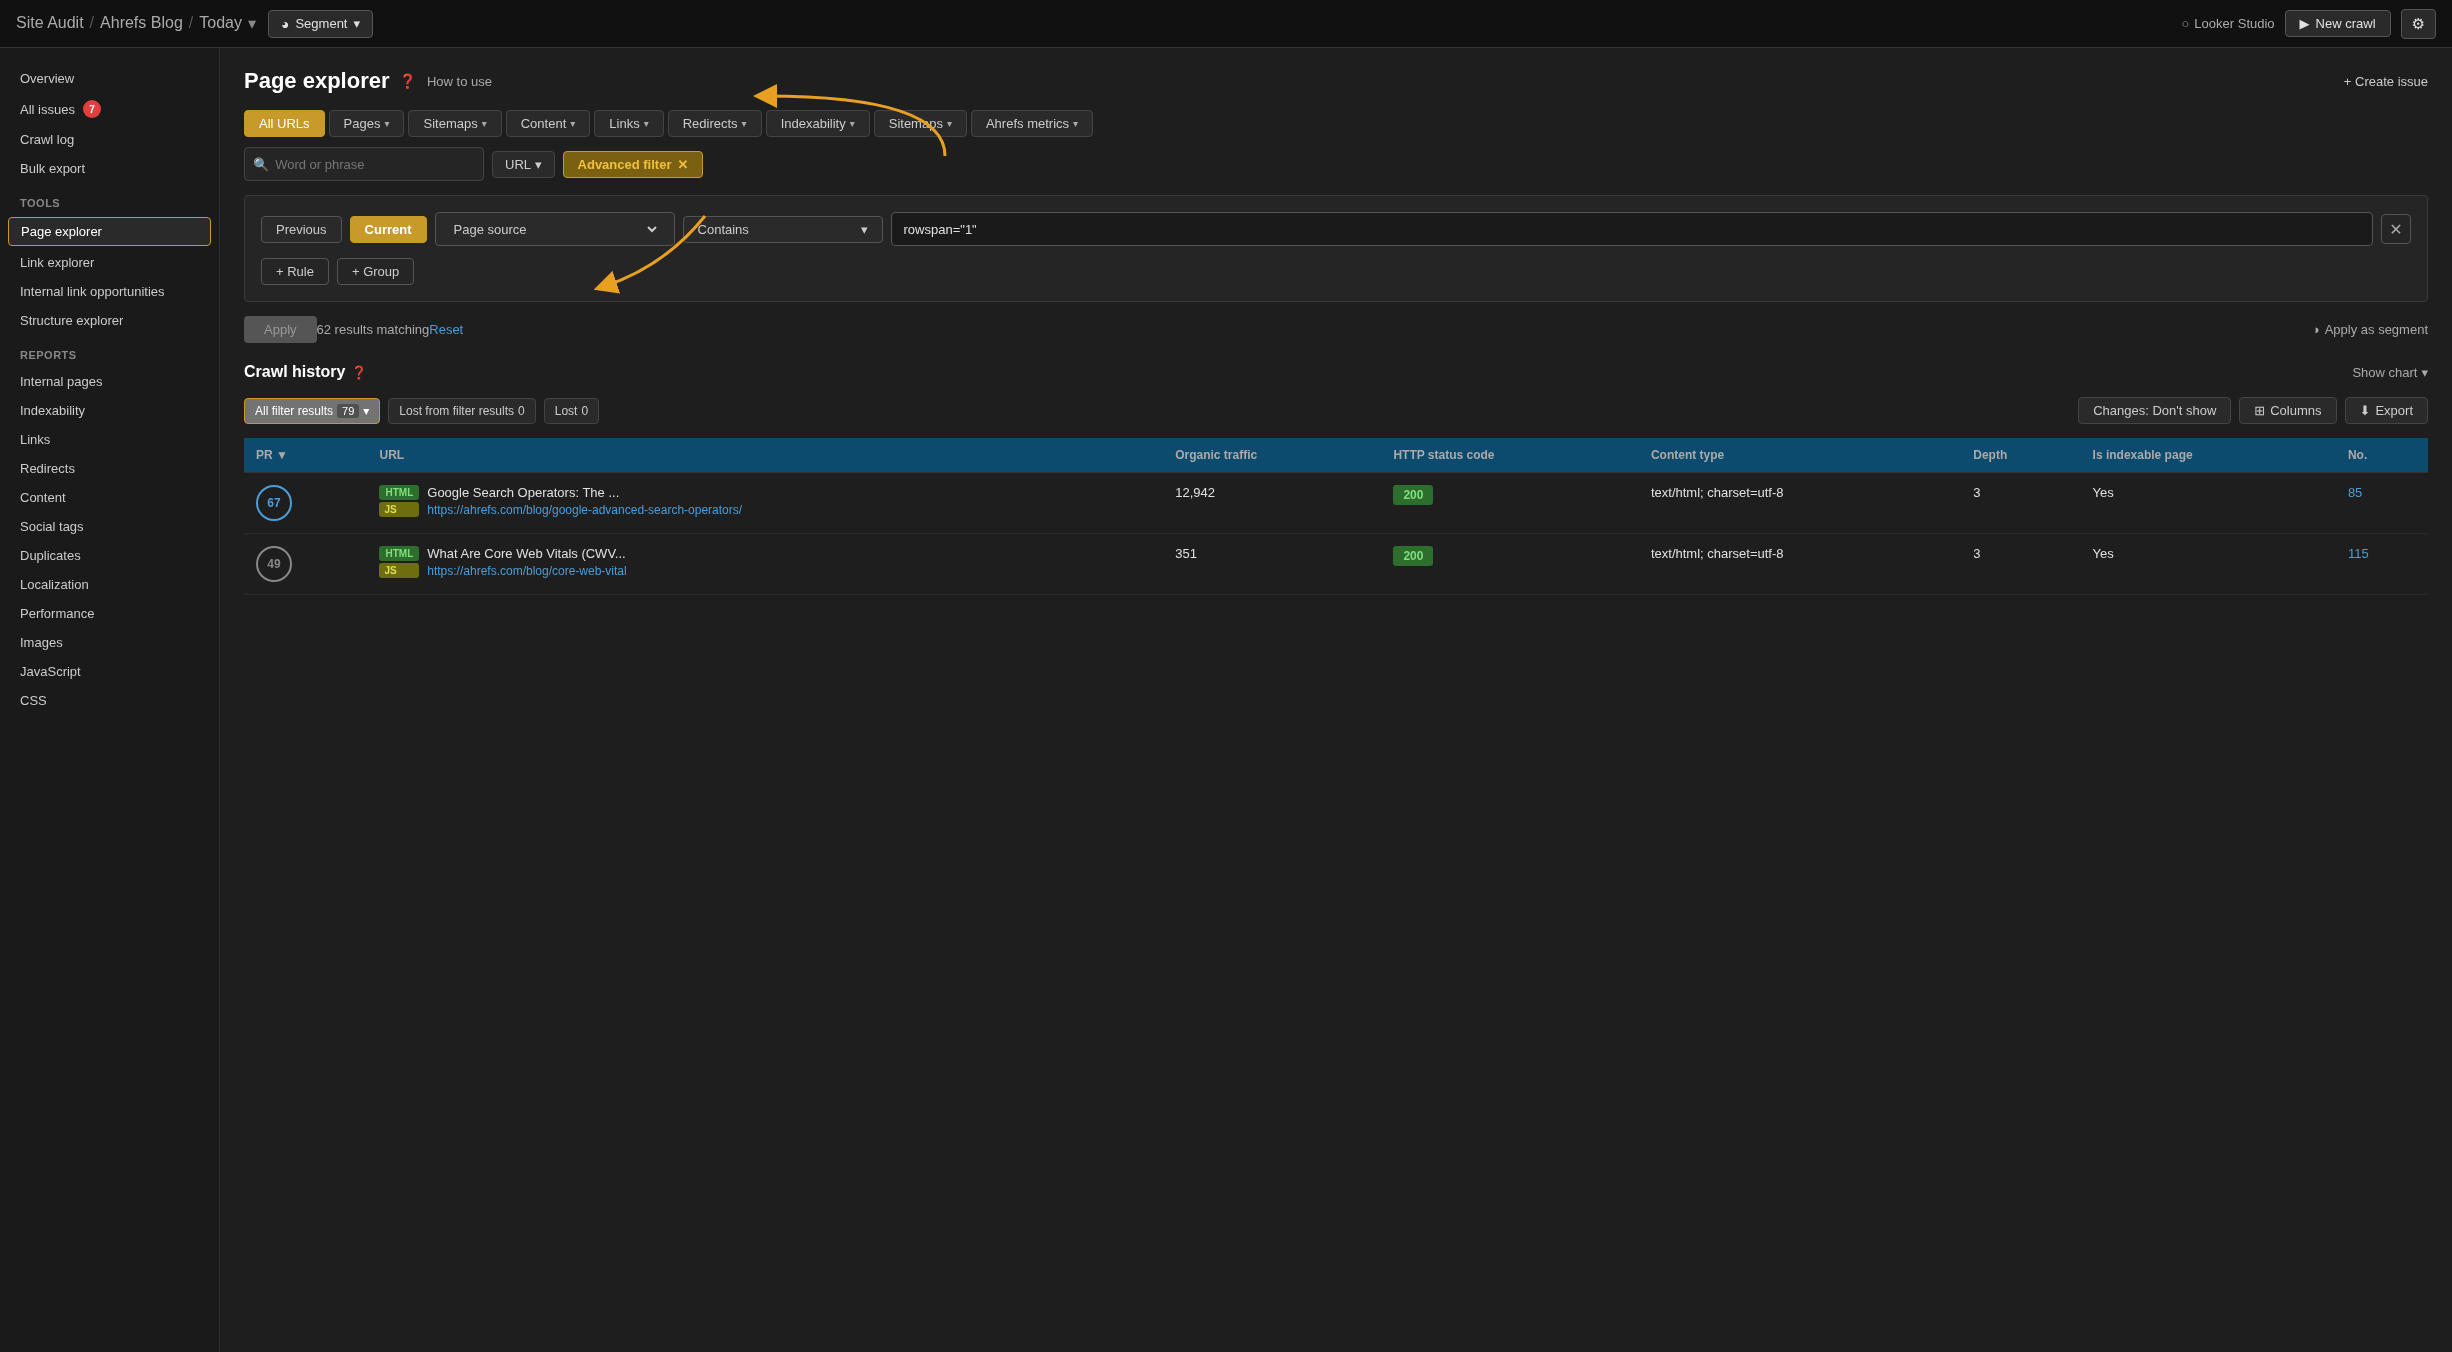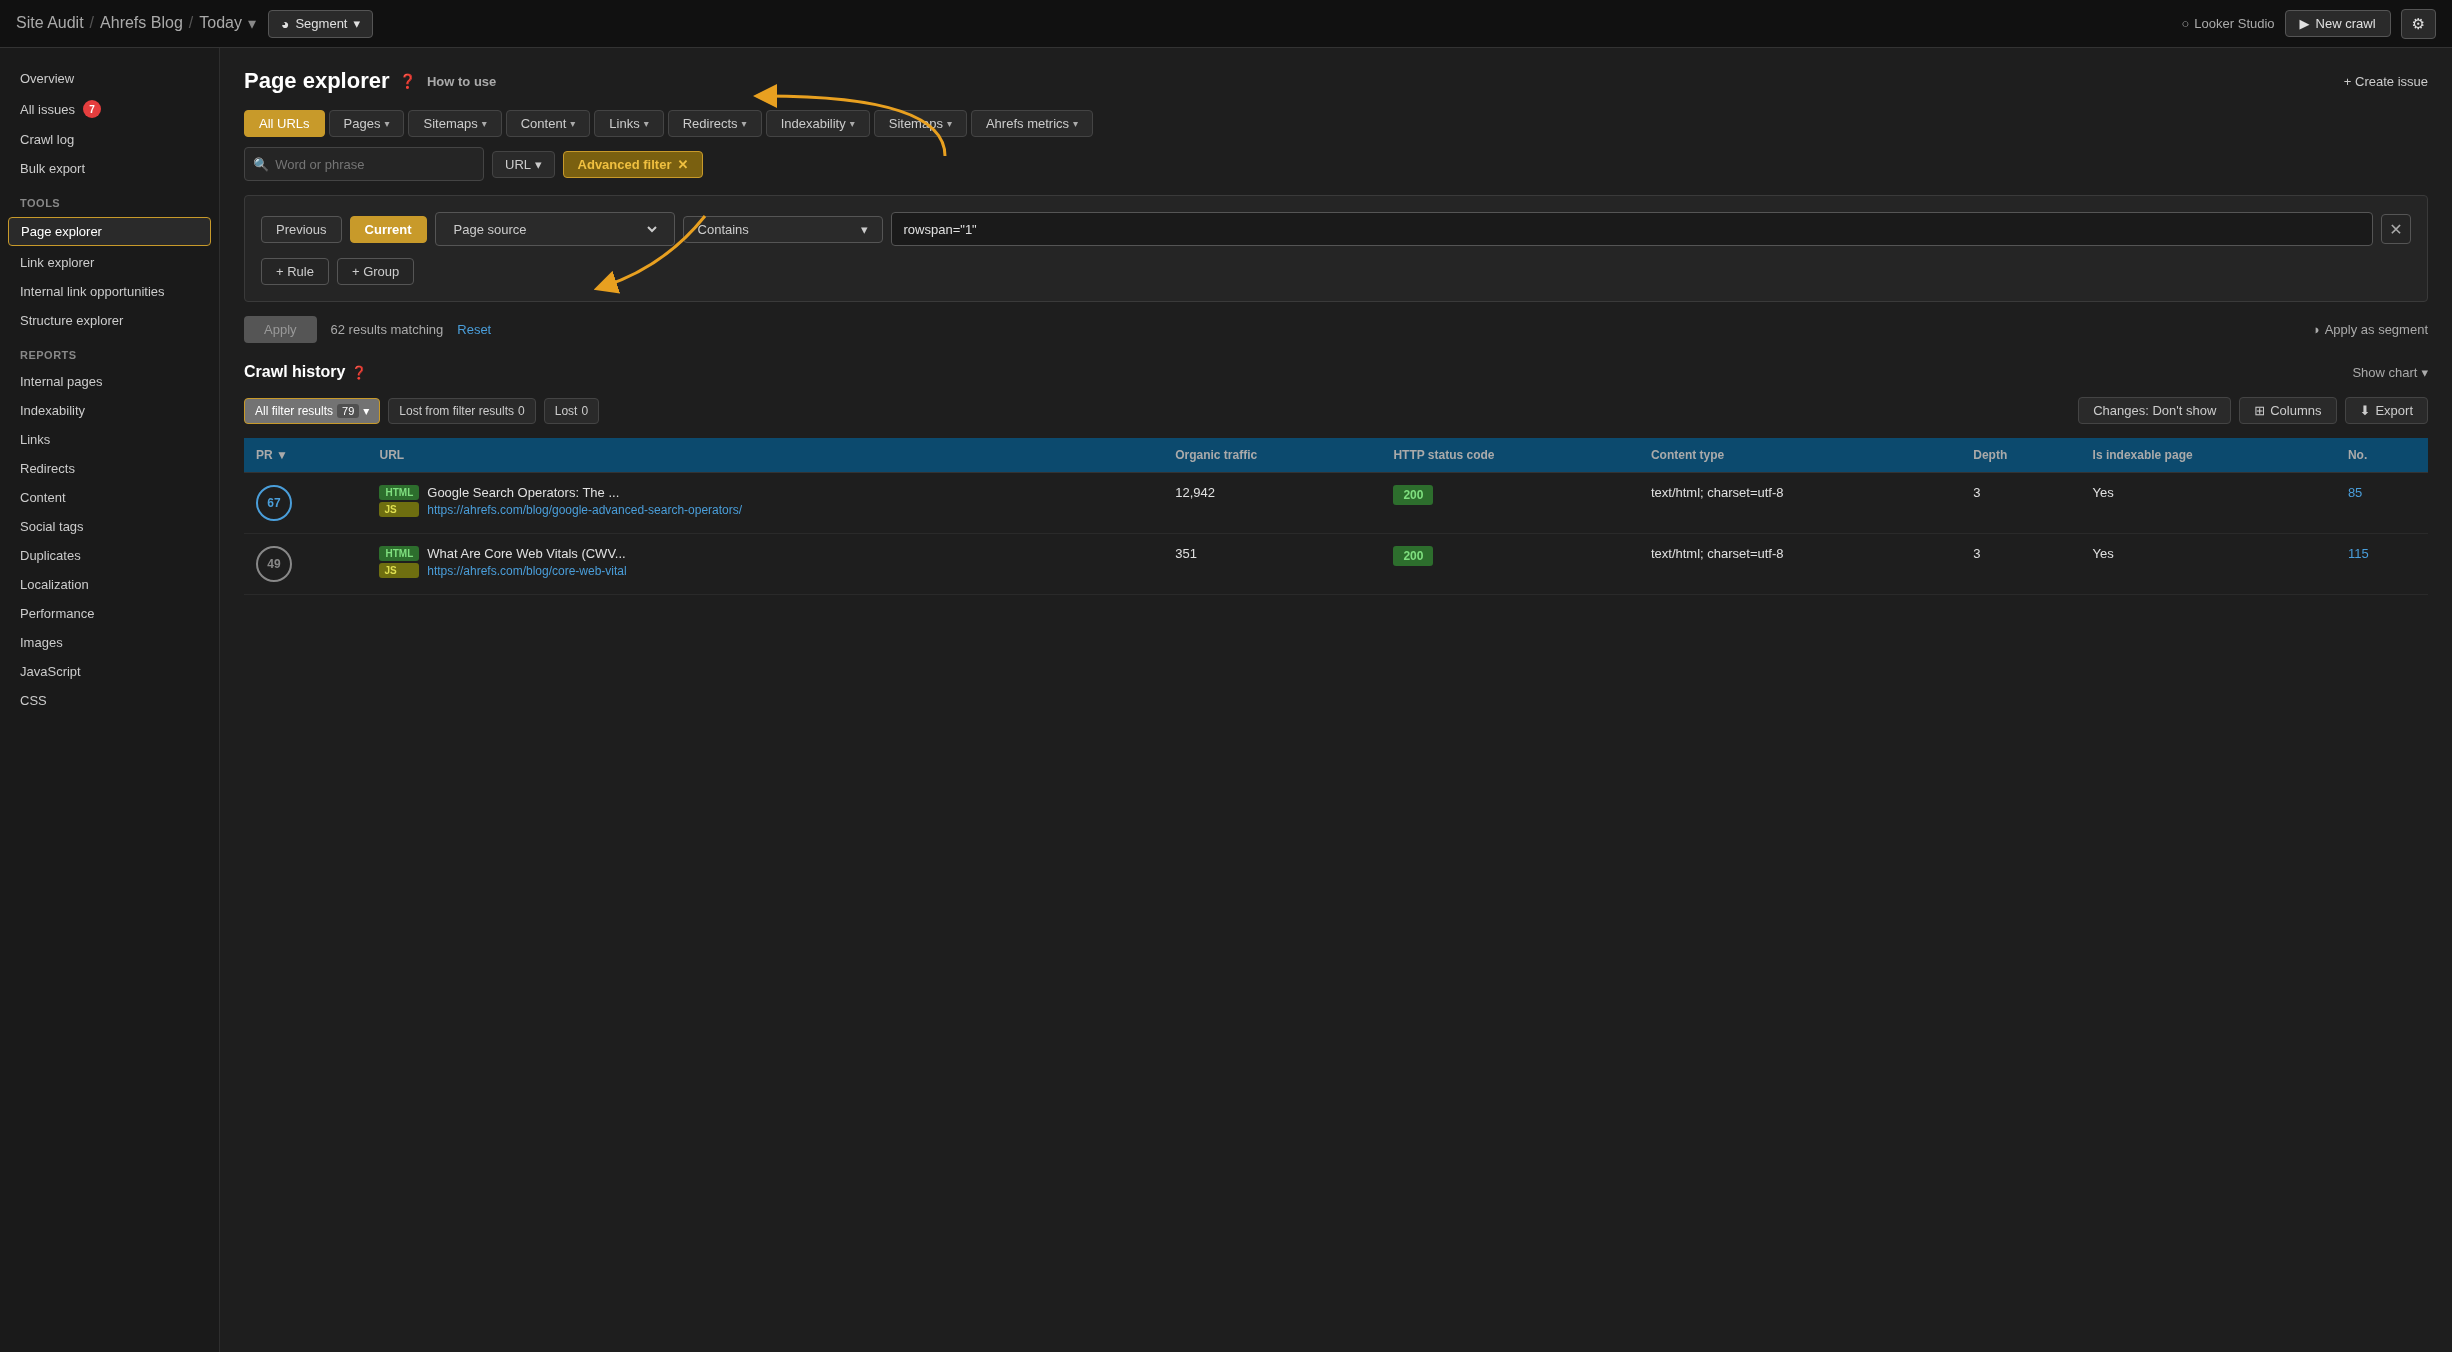--- a/index.html
+++ b/index.html
@@ -26,21 +26,21 @@
     .sidebar-section-label { padding: 14px 20px 6px; color: #888; font-size: 11px; font-weight: 700; text-transform: uppercase; letter-spacing: 0.5px; }
     .badge { background: #e53e3e; color: #fff; border-radius: 50%; width: 18px; height: 18px; display: flex; align-items: center; justify-content: center; font-size: 10px; font-weight: 700; }
 
     
     .main { flex: 1; overflow-y: auto; background: #1e1e1e; padding: 20px 24px; }
 
     
     .page-header { display: flex; align-items: center; justify-content: space-between; margin-bottom: 16px; }
     .page-title-row { display: flex; align-items: center; gap: 10px; }
     .page-title { font-size: 22px; font-weight: 700; color: #fff; }
-    .how-to-use { color: #aaa; font-size: 13px; cursor: pointer; display: flex; align-items: center; gap: 4px; font-weight: bold; }
+    .how-to-use { color: #aaa; font-size: 13px; cursor: pointer; display: flex; align-items: center; gap: 4px; }
     .create-issue-btn { background: transparent; border: none; color: #ccc; font-size: 13px; cursor: pointer; display: flex; align-items: center; gap: 4px; }
 
     
     .filter-tabs { display: flex; gap: 4px; margin-bottom: 10px; flex-wrap: wrap; }
     .filter-tab { background: #2a2a2a; border: 1px solid #444; color: #ccc; padding: 5px 14px; border-radius: 4px; cursor: pointer; font-size: 13px; display: flex; align-items: center; gap: 4px; }
     .filter-tab.active { background: #c89a2a; border-color: #c89a2a; color: #fff; }
     .filter-tab .chevron { font-size: 10px; color: #aaa; }
 
     
     .search-row { display: flex; align-items: center; gap: 8px; margin-bottom: 14px; }
@@ -63,21 +63,21 @@
     .filter-select { background: #2a2a2a; border: 1px solid #555; color: #ccc; padding: 5px 14px; border-radius: 4px; cursor: pointer; font-size: 13px; display: flex; align-items: center; justify-content: space-between; width: 240px; height: 34px; }
     .filter-select select { background: transparent; border: none; outline: none; color: #ccc; font-size: 13px; width: 100%; cursor: pointer; }
     .filter-contains { background: #2a2a2a; border: 1px solid #555; color: #ccc; padding: 5px 14px; border-radius: 4px; cursor: pointer; font-size: 13px; display: flex; align-items: center; gap: 14px; width: 200px; }
     .filter-value-input { background: #1a1a1a; border: 1px solid #555; color: #e0e0e0; padding: 5px 12px; border-radius: 4px; font-size: 13px; flex: 1; height: 34px; }
     .remove-rule-btn { background: transparent; border: 1px solid #555; color: #aaa; width: 30px; height: 30px; border-radius: 4px; cursor: pointer; display: flex; align-items: center; justify-content: center; font-size: 16px; }
 
     .add-buttons-row { display: flex; gap: 8px; }
     .add-rule-btn { background: transparent; border: 1px solid #555; color: #ccc; padding: 5px 14px; border-radius: 4px; cursor: pointer; font-size: 13px; display: flex; align-items: center; gap: 4px; }
 
     
-    .apply-row { display: flex; align-items: center; gap: 14px; margin-bottom: 20px; }
+    .apply-row { display: flex; align-items: center; margin-bottom: 20px; }
     .apply-btn { background: #555; border: none; color: #999; padding: 6px 20px; border-radius: 4px; cursor: not-allowed; font-size: 13px; }
     .results-count { color: #aaa; font-size: 13px; }
     .reset-link { color: #4a9eda; cursor: pointer; font-size: 13px; }
     .apply-segment-btn { margin-left: auto; color: #aaa; font-size: 13px; cursor: pointer; display: flex; align-items: center; gap: 5px; background: transparent; border: none; }
 
     
     .crawl-history-header { display: flex; align-items: center; justify-content: space-between; margin-bottom: 16px; }
     .crawl-history-title { font-size: 16px; font-weight: 600; color: #fff; display: flex; align-items: center; gap: 6px; }
     .show-chart-btn { background: transparent; border: none; color: #aaa; font-size: 13px; cursor: pointer; display: flex; align-items: center; gap: 4px; }
 

